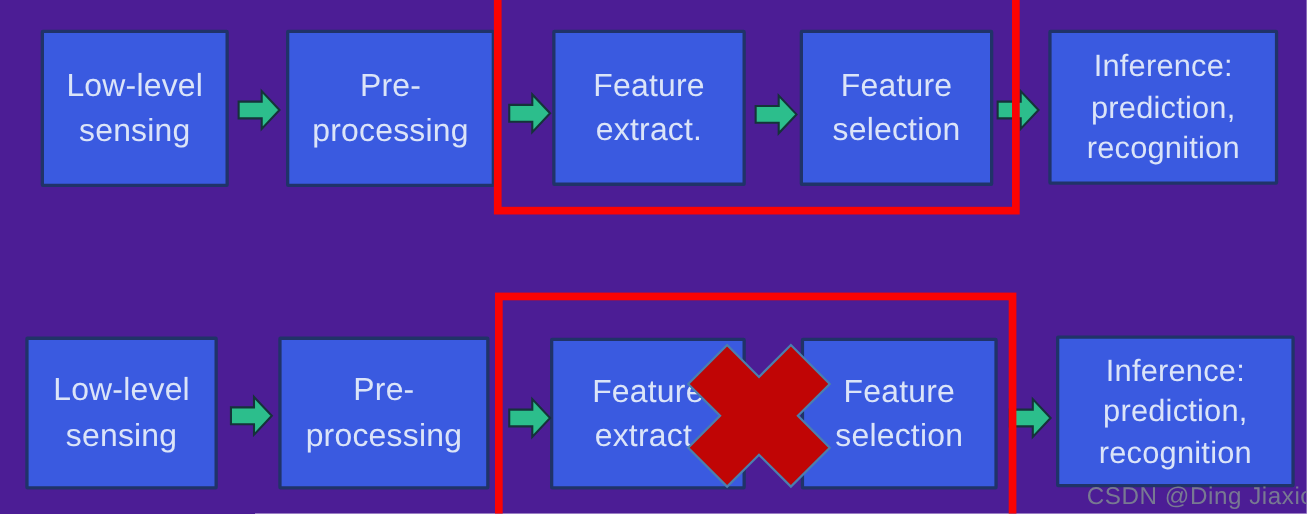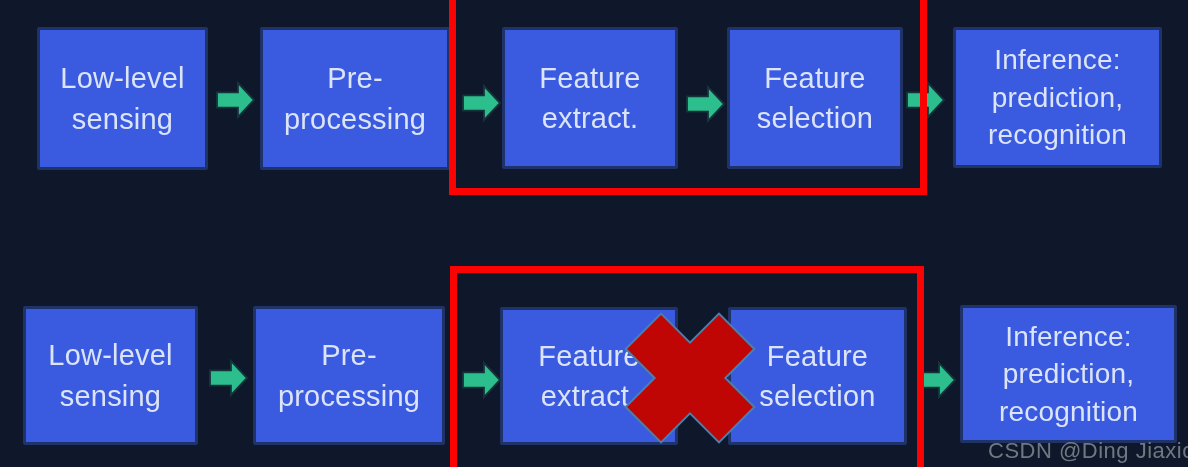--- a/index.html
+++ b/index.html
@@ -1,21 +1,21 @@
 <!DOCTYPE html>
 <html><head>
 <meta charset="utf-8">
 <style>
   * { margin: 0; padding: 0; box-sizing: border-box; }
   html, body { background: #ffffff; }
   .stage {
     position: relative;
     width: 1188px;
     height: 467px;
-    background: #0f172a;
+    background: #4c1d95;
     overflow: hidden;
     font-family: "Liberation Sans", "DejaVu Sans", sans-serif;
   }
   .fbox {
     position: absolute;
     background: #3a5ae0;
     border: 3px solid #203368;
     border-radius: 2px;
     color: #dbe4f8;
     display: flex;

